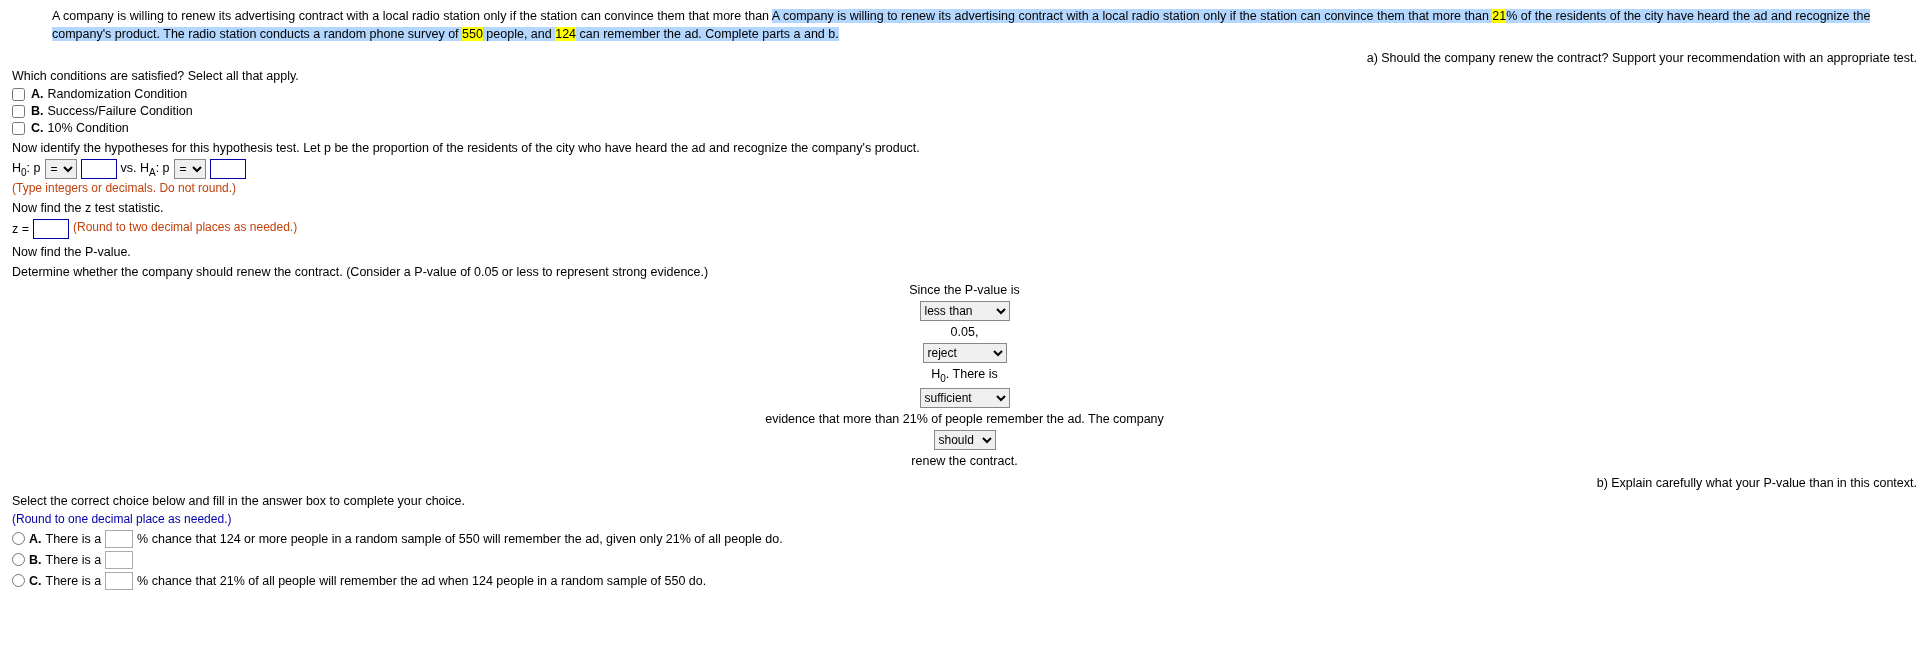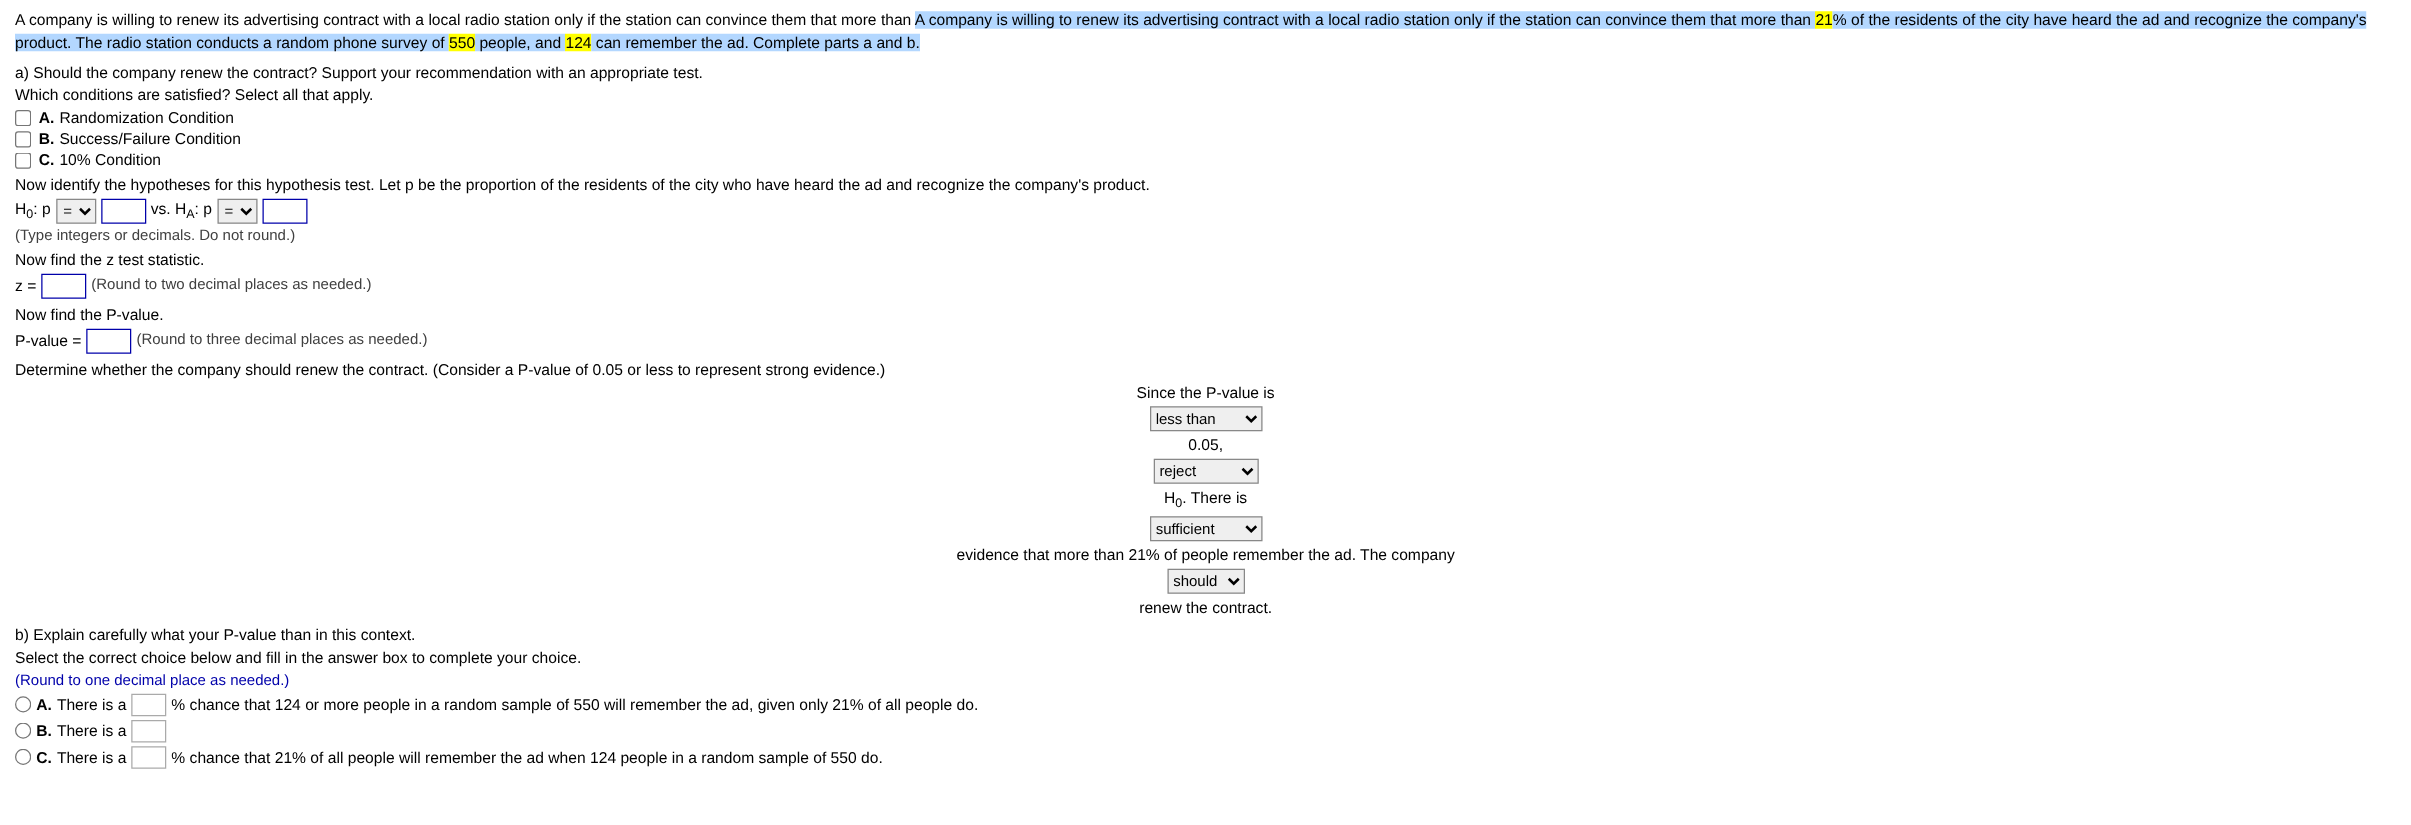--- a/index.html
+++ b/index.html
@@ -17,26 +17,28 @@
       display: inline;
     }
     .highlight-yellow {
       background-color: #ffff00;
       display: inline;
     }
     .problem-statement {
       line-height: 1.4;
       margin-bottom: 6px;
       font-size: 12.5px;
+      margin-left: 40px;
     }
     .part-label {
       font-weight: normal;
       margin-top: 8px;
       margin-bottom: 4px;
       font-size: 12.5px;
+      text-align: right;
     }
     .question-text {
       font-size: 12.5px;
       margin-bottom: 4px;
     }
     .conditions-label {
       font-size: 12.5px;
       margin-bottom: 4px;
     }
     .checkbox-row {
@@ -71,21 +73,21 @@
       border: 1px solid #888;
       padding: 0 1px;
     }
     .hypothesis-row input[type="text"] {
       width: 36px;
       height: 20px;
       border: 1px solid #00a;
       font-size: 12px;
     }
     .hint-blue {
-      color: #404040;
+      color: #c2410c;
       font-size: 12px;
       margin-bottom: 4px;
     }
     .z-row {
       display: flex;
       align-items: center;
       gap: 4px;
       margin-bottom: 2px;
       font-size: 12.5px;
     }
@@ -217,25 +219,20 @@
   <div class="question-text">Now find the z test statistic.</div>
   <div class="z-row">
     <span>z =</span>
     <input type="text" style="">
     <span class="hint-blue">(Round to two decimal places as needed.)</span>
   </div>
 </div>
 
 <div class="section">
   <div class="question-text">Now find the P-value.</div>
-  <div class="pvalue-row">
-    <span>P-value =</span>
-    <input type="text" style="">
-    <span class="hint-blue">(Round to three decimal places as needed.)</span>
-  </div>
 </div>
 
 <div class="section">
   <div class="question-text">Determine whether the company should renew the contract. (Consider a P-value of 0.05 or less to represent strong evidence.)</div>
   <div class="determine-row">
     <span>Since the P-value is</span>
     <select class="select-pvalue">
       <option>less than</option>
       <option>greater than</option>
       <option>equal to</option>

